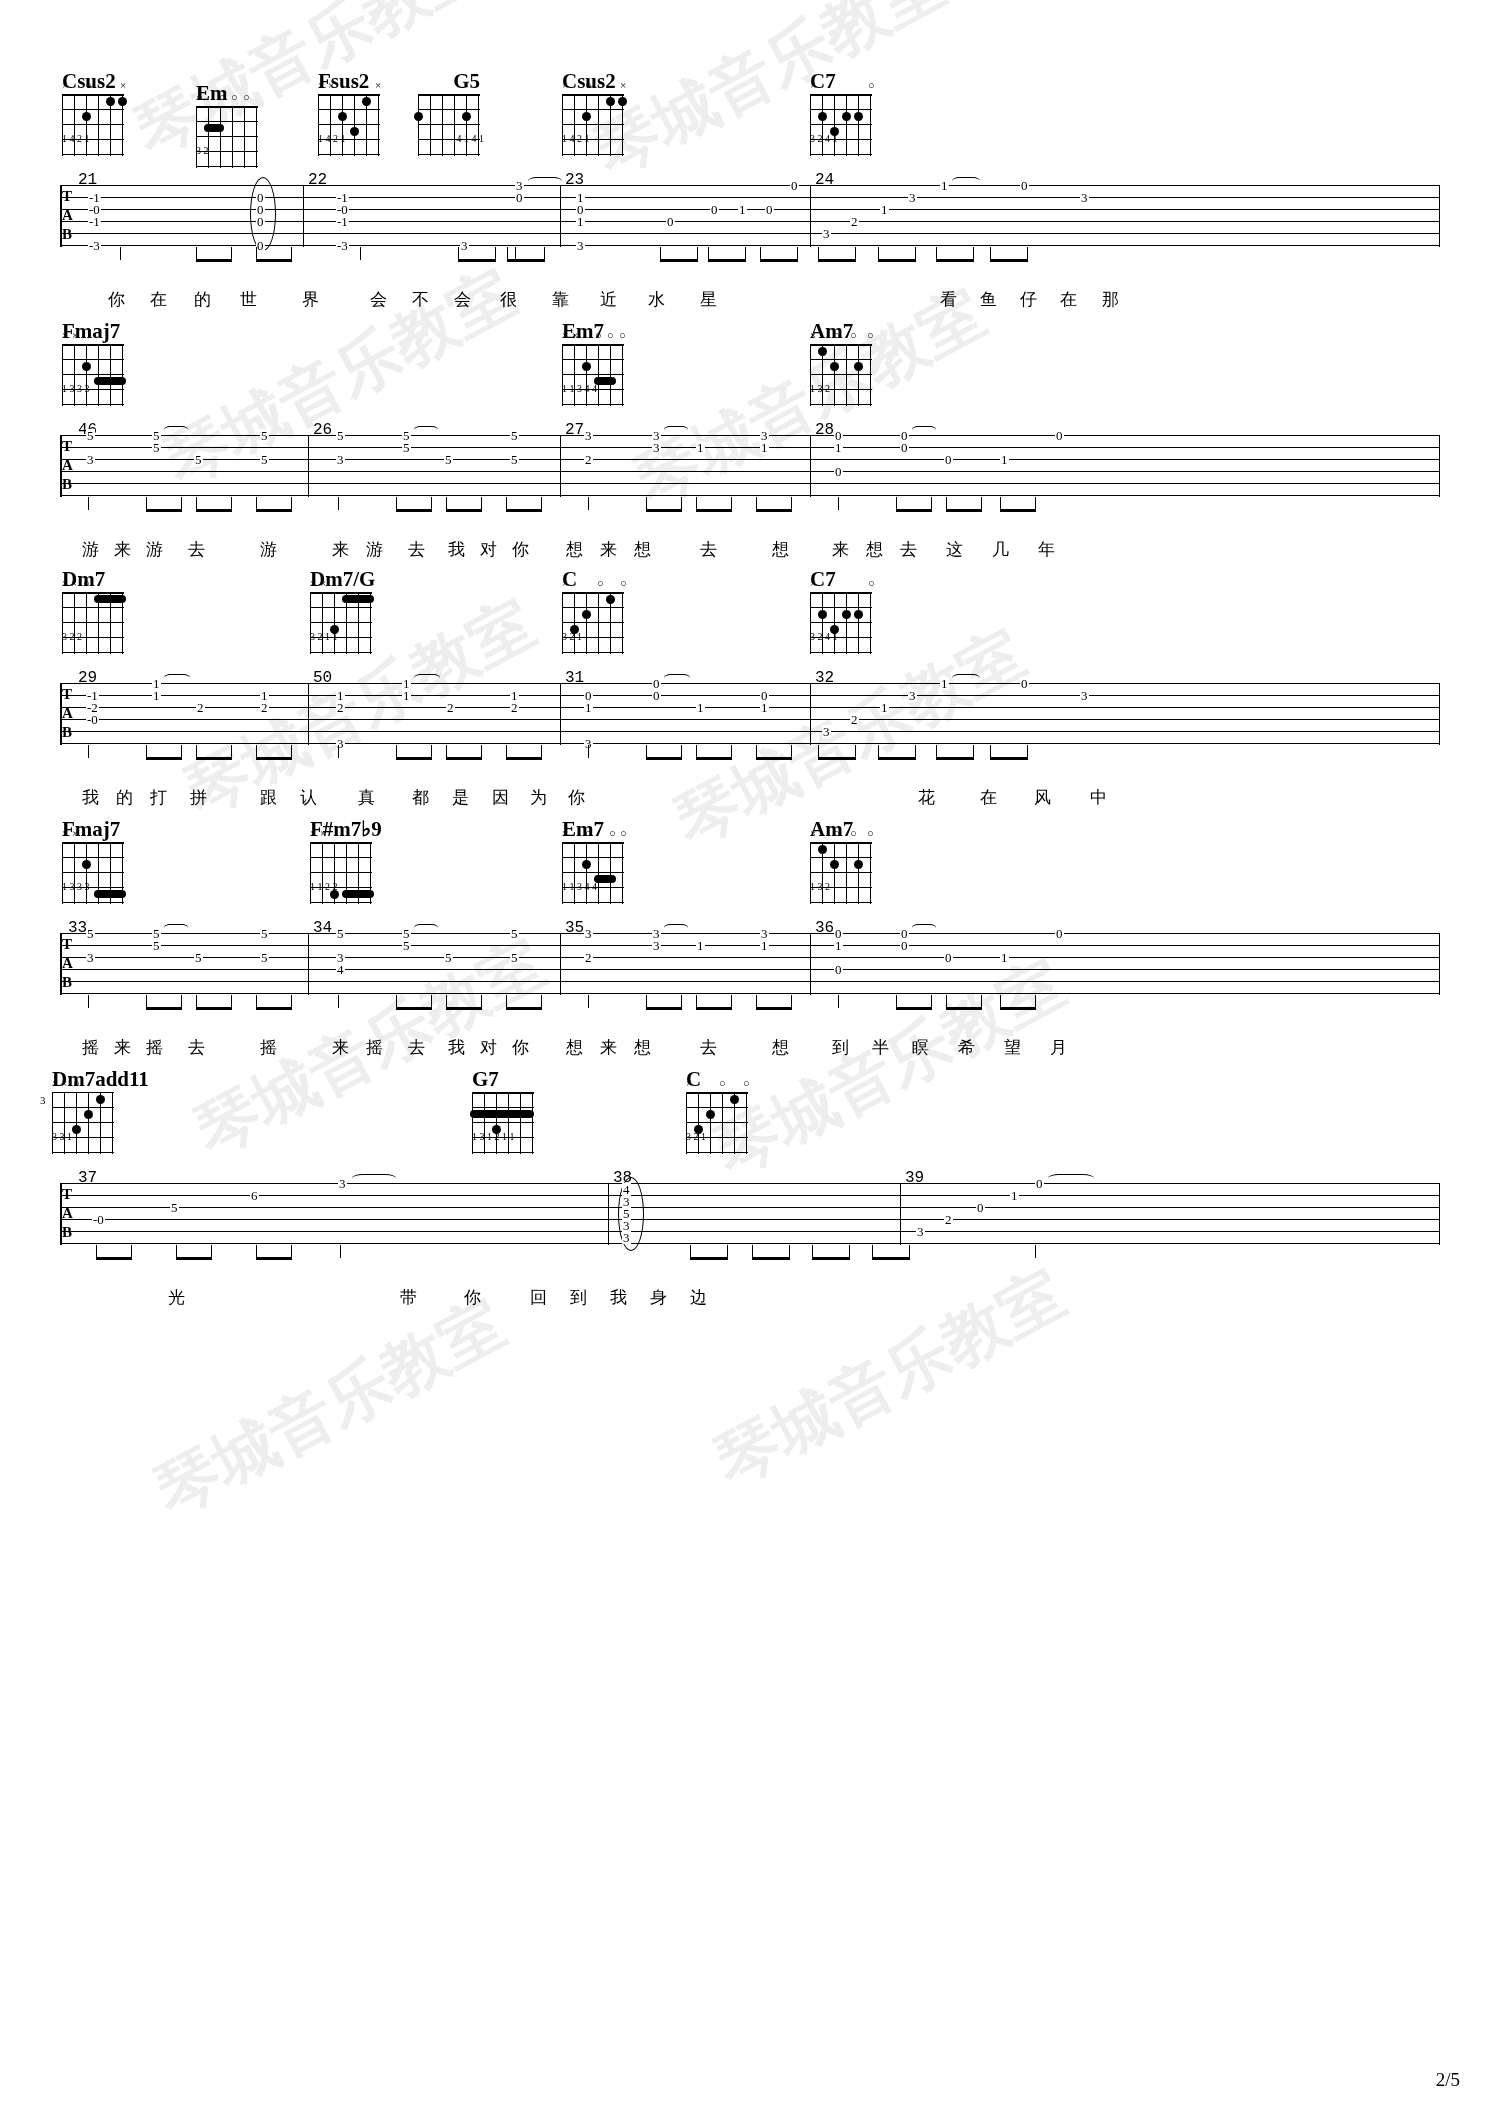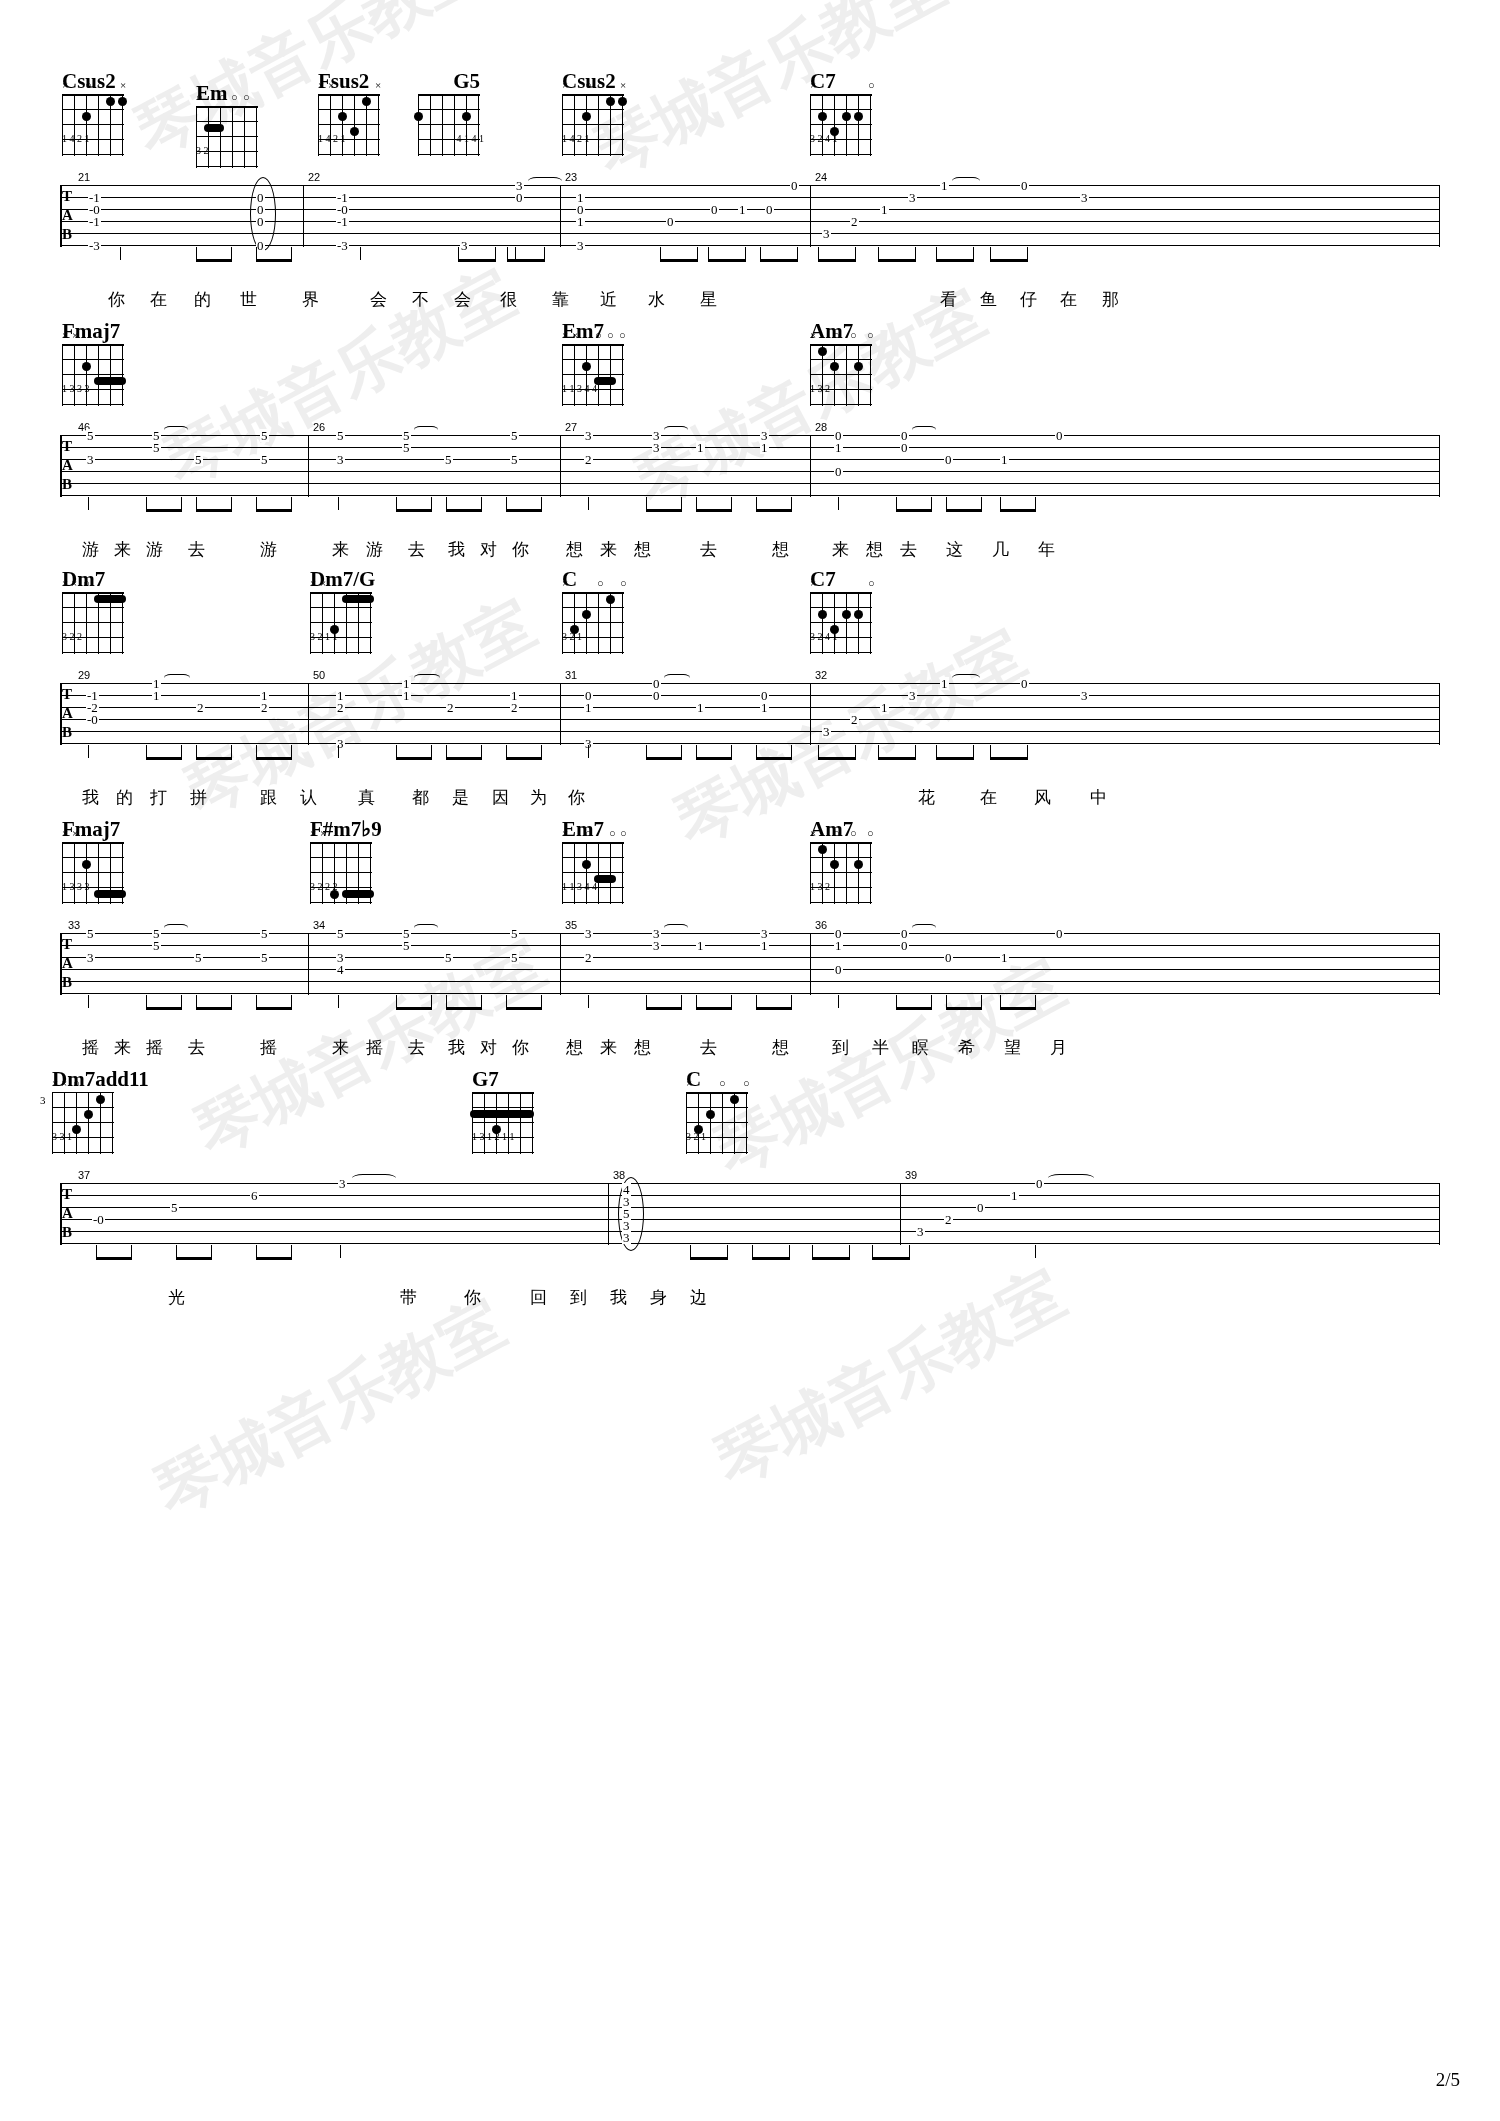--- a/index.html
+++ b/index.html
@@ -29,21 +29,21 @@
   .chord .fretnum{position:absolute;left:-12px;top:2px;font-size:11px;}
 
   
   .staff{position:absolute;left:0;width:1380px;height:62px;}
   .staff .line{position:absolute;left:0;width:100%;height:0;border-top:1px solid #000;}
   .staff .lcap{position:absolute;left:0;top:0;height:100%;width:0;border-left:2px solid #000;}
   .staff .rcap{position:absolute;right:0;top:0;height:100%;width:0;border-left:1px solid #000;}
   .staff .bar{position:absolute;top:0;height:100%;width:0;border-left:1px solid #000;}
   .staff .tabtxt{position:absolute;left:2px;top:2px;font-family:"Liberation Serif",serif;
       font-weight:bold;font-size:15px;line-height:19px;letter-spacing:0px;}
-  .staff .measnum{position:absolute;font-size:11px;font-family:Liberation Sans, sans-serif;}
+  .staff .measnum{position:absolute;font-size:16px;font-family:Liberation Mono, monospace;}
   .num{position:absolute;font-size:13px;font-family:"Liberation Serif",serif;background:#fff;
      line-height:13px;padding:0 1px;}
   .slur{position:absolute;border-top:1.3px solid #000;border-radius:50%/100%;height:7px;}
   .beam{position:absolute;border-left:1.5px solid #000;border-right:1.5px solid #000;
      border-bottom:3px solid #000;height:12px;}
   .stem{position:absolute;border-left:1.5px solid #000;height:13px;}
   .lyric{position:absolute;font-size:17px;font-family:"Liberation Sans",sans-serif;}
   .ellipse{position:absolute;border:1.6px solid #000;border-radius:50%;}
   .pagenum{position:absolute;right:40px;bottom:30px;font-size:19px;font-family:"Liberation Serif",serif;}
 </style>
@@ -721,21 +721,21 @@
           <div class="hline" style="top:60px;"></div>
         <div class="vline" style="left:0;"></div>
           <div class="vline" style="left:12px;"></div>
         <div class="vline" style="left:24px;"></div>
           <div class="vline" style="left:36px;"></div>
         <div class="vline" style="left:48px;"></div>
           <div class="vline" style="left:60px;"></div>
         <div class="dot" style="left:20px;top:48px;"></div>
         <div class="bar" style="left:32px;top:48px;width:32px;"></div>
       </div>
-      <div class="fingers" style="font-size:10px;">3 2 2 2</div>
+      <div class="fingers" style="font-size:10px;">1 1 2 2</div>
     </div>
 
     <div class="chord" style="left:502px;top:0;">
       <div class="cname">Em7</div>
       <div class="grid">
         <div class="marks">
             <span style="left:0px;">×</span>
             <span style="left:23px;">○</span>
             <span style="left:47px;">○</span>
             <span style="left:58px;">○</span>

